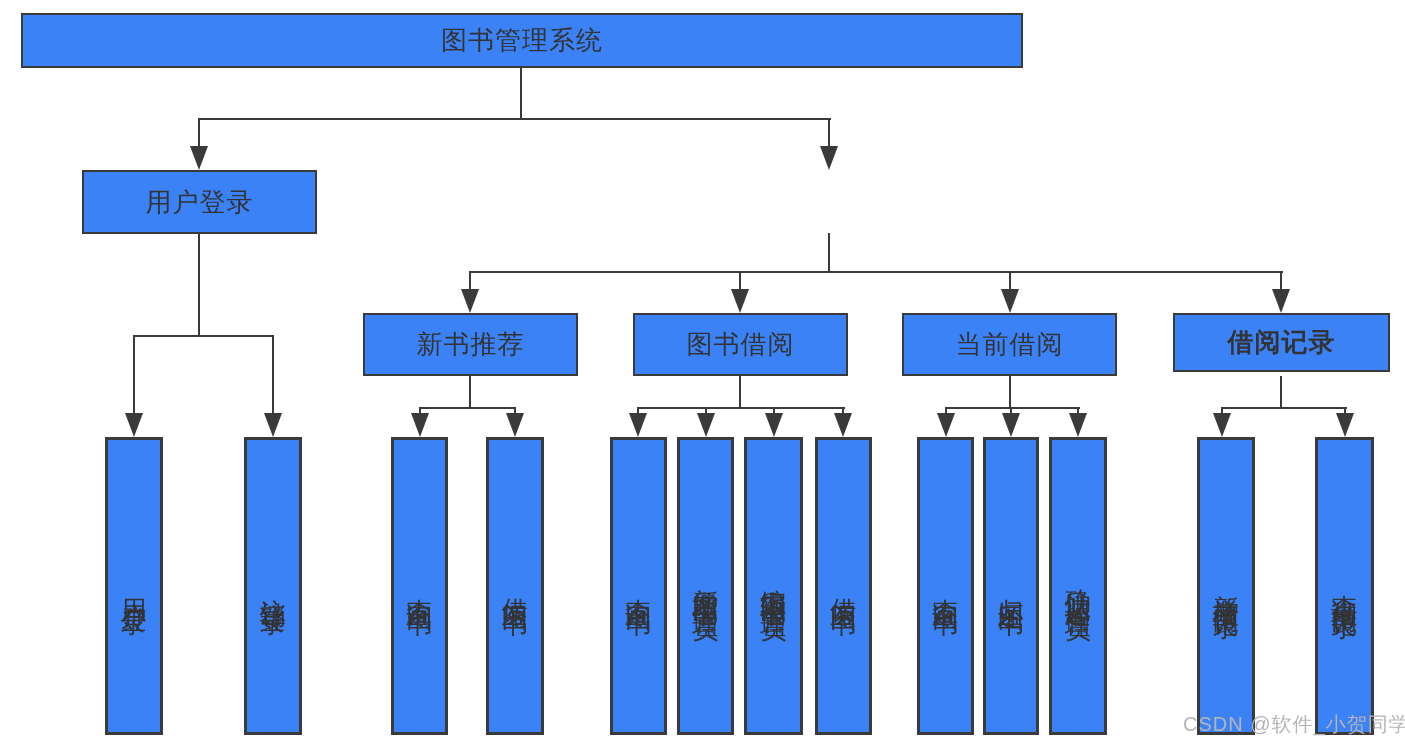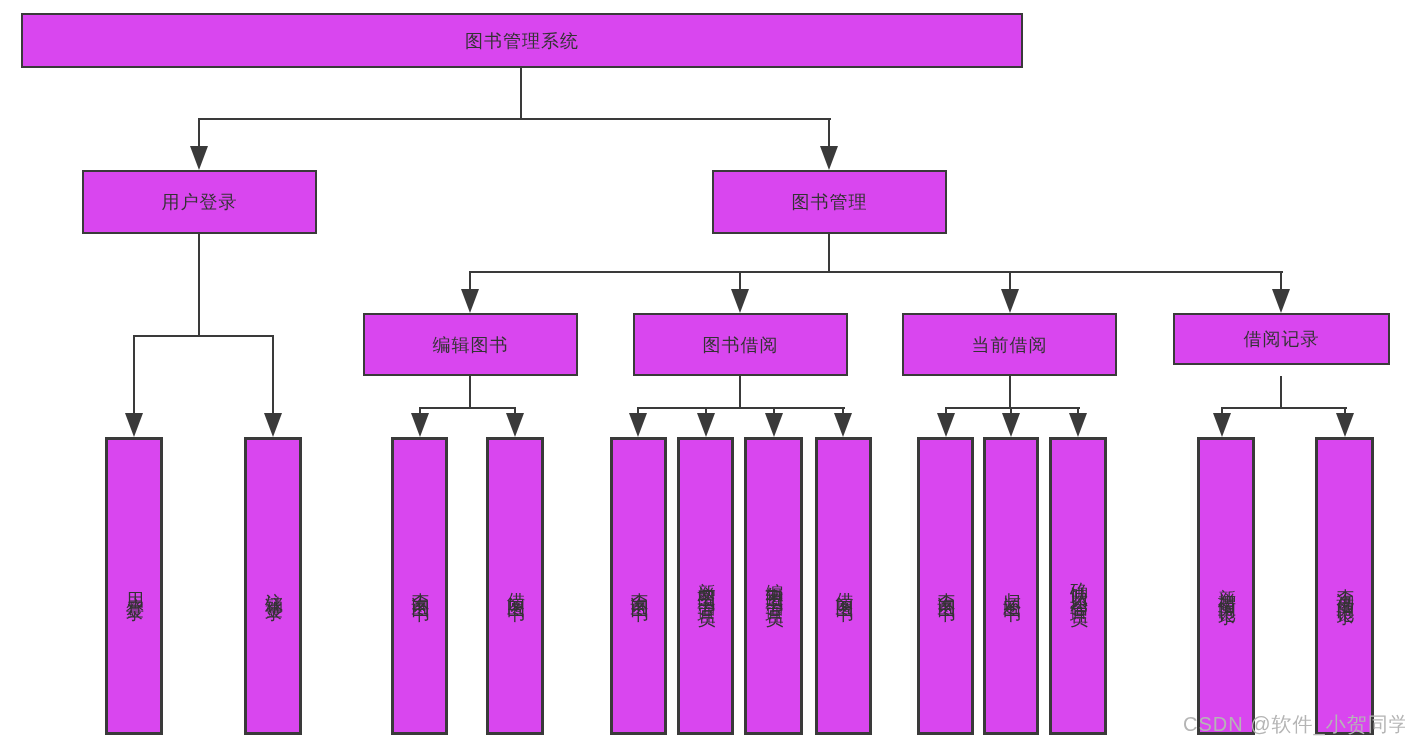--- a/index.html
+++ b/index.html
@@ -12,24 +12,24 @@
     position:relative;
     width:1405px;height:747px;
     background:#ffffff;
     font-family:"Liberation Sans", sans-serif;
     color:var(--text);
     overflow:hidden;
   }
   .box{
     position:absolute;
     box-sizing:border-box;
-    background:#d946ef;
+    background:#3b82f6;
     border:2px solid var(--line);
     display:flex;align-items:center;justify-content:center;
-    font-size:18px;
+    font-size:26px;
     letter-spacing:1px;
     text-align:center;
     white-space:nowrap;
   }
   .leaf{border-width:3px;}
   .vtext{
     writing-mode:vertical-rl;
     text-orientation:mixed;
     letter-spacing:4px;
     line-height:1.1;
@@ -52,21 +52,21 @@
     letter-spacing:1px;
     white-space:nowrap;
   }
   
   .n-root{left:21px;top:13px;width:1002px;height:55px;}
   .n-l2a{left:82px;top:170px;width:235px;height:64px;}
   .n-l2b{left:712px;top:170px;width:235px;height:64px;}
   .n-l3a{left:363px;top:313px;width:215px;height:63px;}
   .n-l3b{left:633px;top:313px;width:215px;height:63px;}
   .n-l3c{left:902px;top:313px;width:215px;height:63px;}
-  .n-l3d{left:1173px;top:313px;width:217px;height:52px;}
+  .n-l3d{left:1173px;top:313px;width:217px;height:59px;font-weight:bold;}
   .lf{top:437px;height:298px;}
   .n-a1{left:105px;width:58px;}
   .n-a2{left:244px;width:58px;}
   .n-b1{left:391px;width:57px;}
   .n-b2{left:486px;width:58px;}
   .n-c1{left:610px;width:57px;}
   .n-c2{left:677px;width:57px;}
   .n-c3{left:744px;width:59px;}
   .n-c4{left:815px;width:57px;}
   .n-d1{left:917px;width:57px;}
@@ -83,41 +83,40 @@
   <div class="box n-root">图书管理系统</div>
 
   <div class="vline" style="left:520px;top:67px;height:52px"></div>
   <div class="hline" style="left:198px;top:118px;width:633px"></div>
   <div class="vline" style="left:198px;top:118px;height:34px"></div>
   <div class="arrow" style="left:190px;top:146px"></div>
   <div class="vline" style="left:828px;top:118px;height:34px"></div>
   <div class="arrow" style="left:820px;top:146px"></div>
 
   <div class="box n-l2a">用户登录</div>
-  <div class="box n-l2b">图书管理</div>
 
   <div class="vline" style="left:198px;top:233px;height:103px"></div>
   <div class="hline" style="left:133px;top:335px;width:141px"></div>
   <div class="vline" style="left:133px;top:335px;height:80px"></div>
   <div class="arrow" style="left:125px;top:413px"></div>
   <div class="vline" style="left:272px;top:335px;height:80px"></div>
   <div class="arrow" style="left:264px;top:413px"></div>
 
   <div class="vline" style="left:828px;top:233px;height:40px"></div>
   <div class="hline" style="left:469px;top:271px;width:814px"></div>
   <div class="vline" style="left:469px;top:271px;height:20px"></div>
   <div class="arrow" style="left:461px;top:289px"></div>
   <div class="vline" style="left:739px;top:271px;height:20px"></div>
   <div class="arrow" style="left:731px;top:289px"></div>
   <div class="vline" style="left:1009px;top:271px;height:20px"></div>
   <div class="arrow" style="left:1001px;top:289px"></div>
   <div class="vline" style="left:1280px;top:271px;height:20px"></div>
   <div class="arrow" style="left:1272px;top:289px"></div>
 
-  <div class="box n-l3a">编辑图书</div>
+  <div class="box n-l3a">新书推荐</div>
   <div class="box n-l3c">当前借阅</div>
   <div class="box n-l3b">图书借阅</div>
   <div class="box n-l3d">借阅记录</div>
 
   <div class="vline" style="left:469px;top:376px;height:33px"></div>
   <div class="hline" style="left:419px;top:407px;width:97px"></div>
   <div class="vline" style="left:419px;top:407px;height:10px"></div>
   <div class="arrow" style="left:411px;top:413px"></div>
   <div class="vline" style="left:514px;top:407px;height:10px"></div>
   <div class="arrow" style="left:506px;top:413px"></div>

